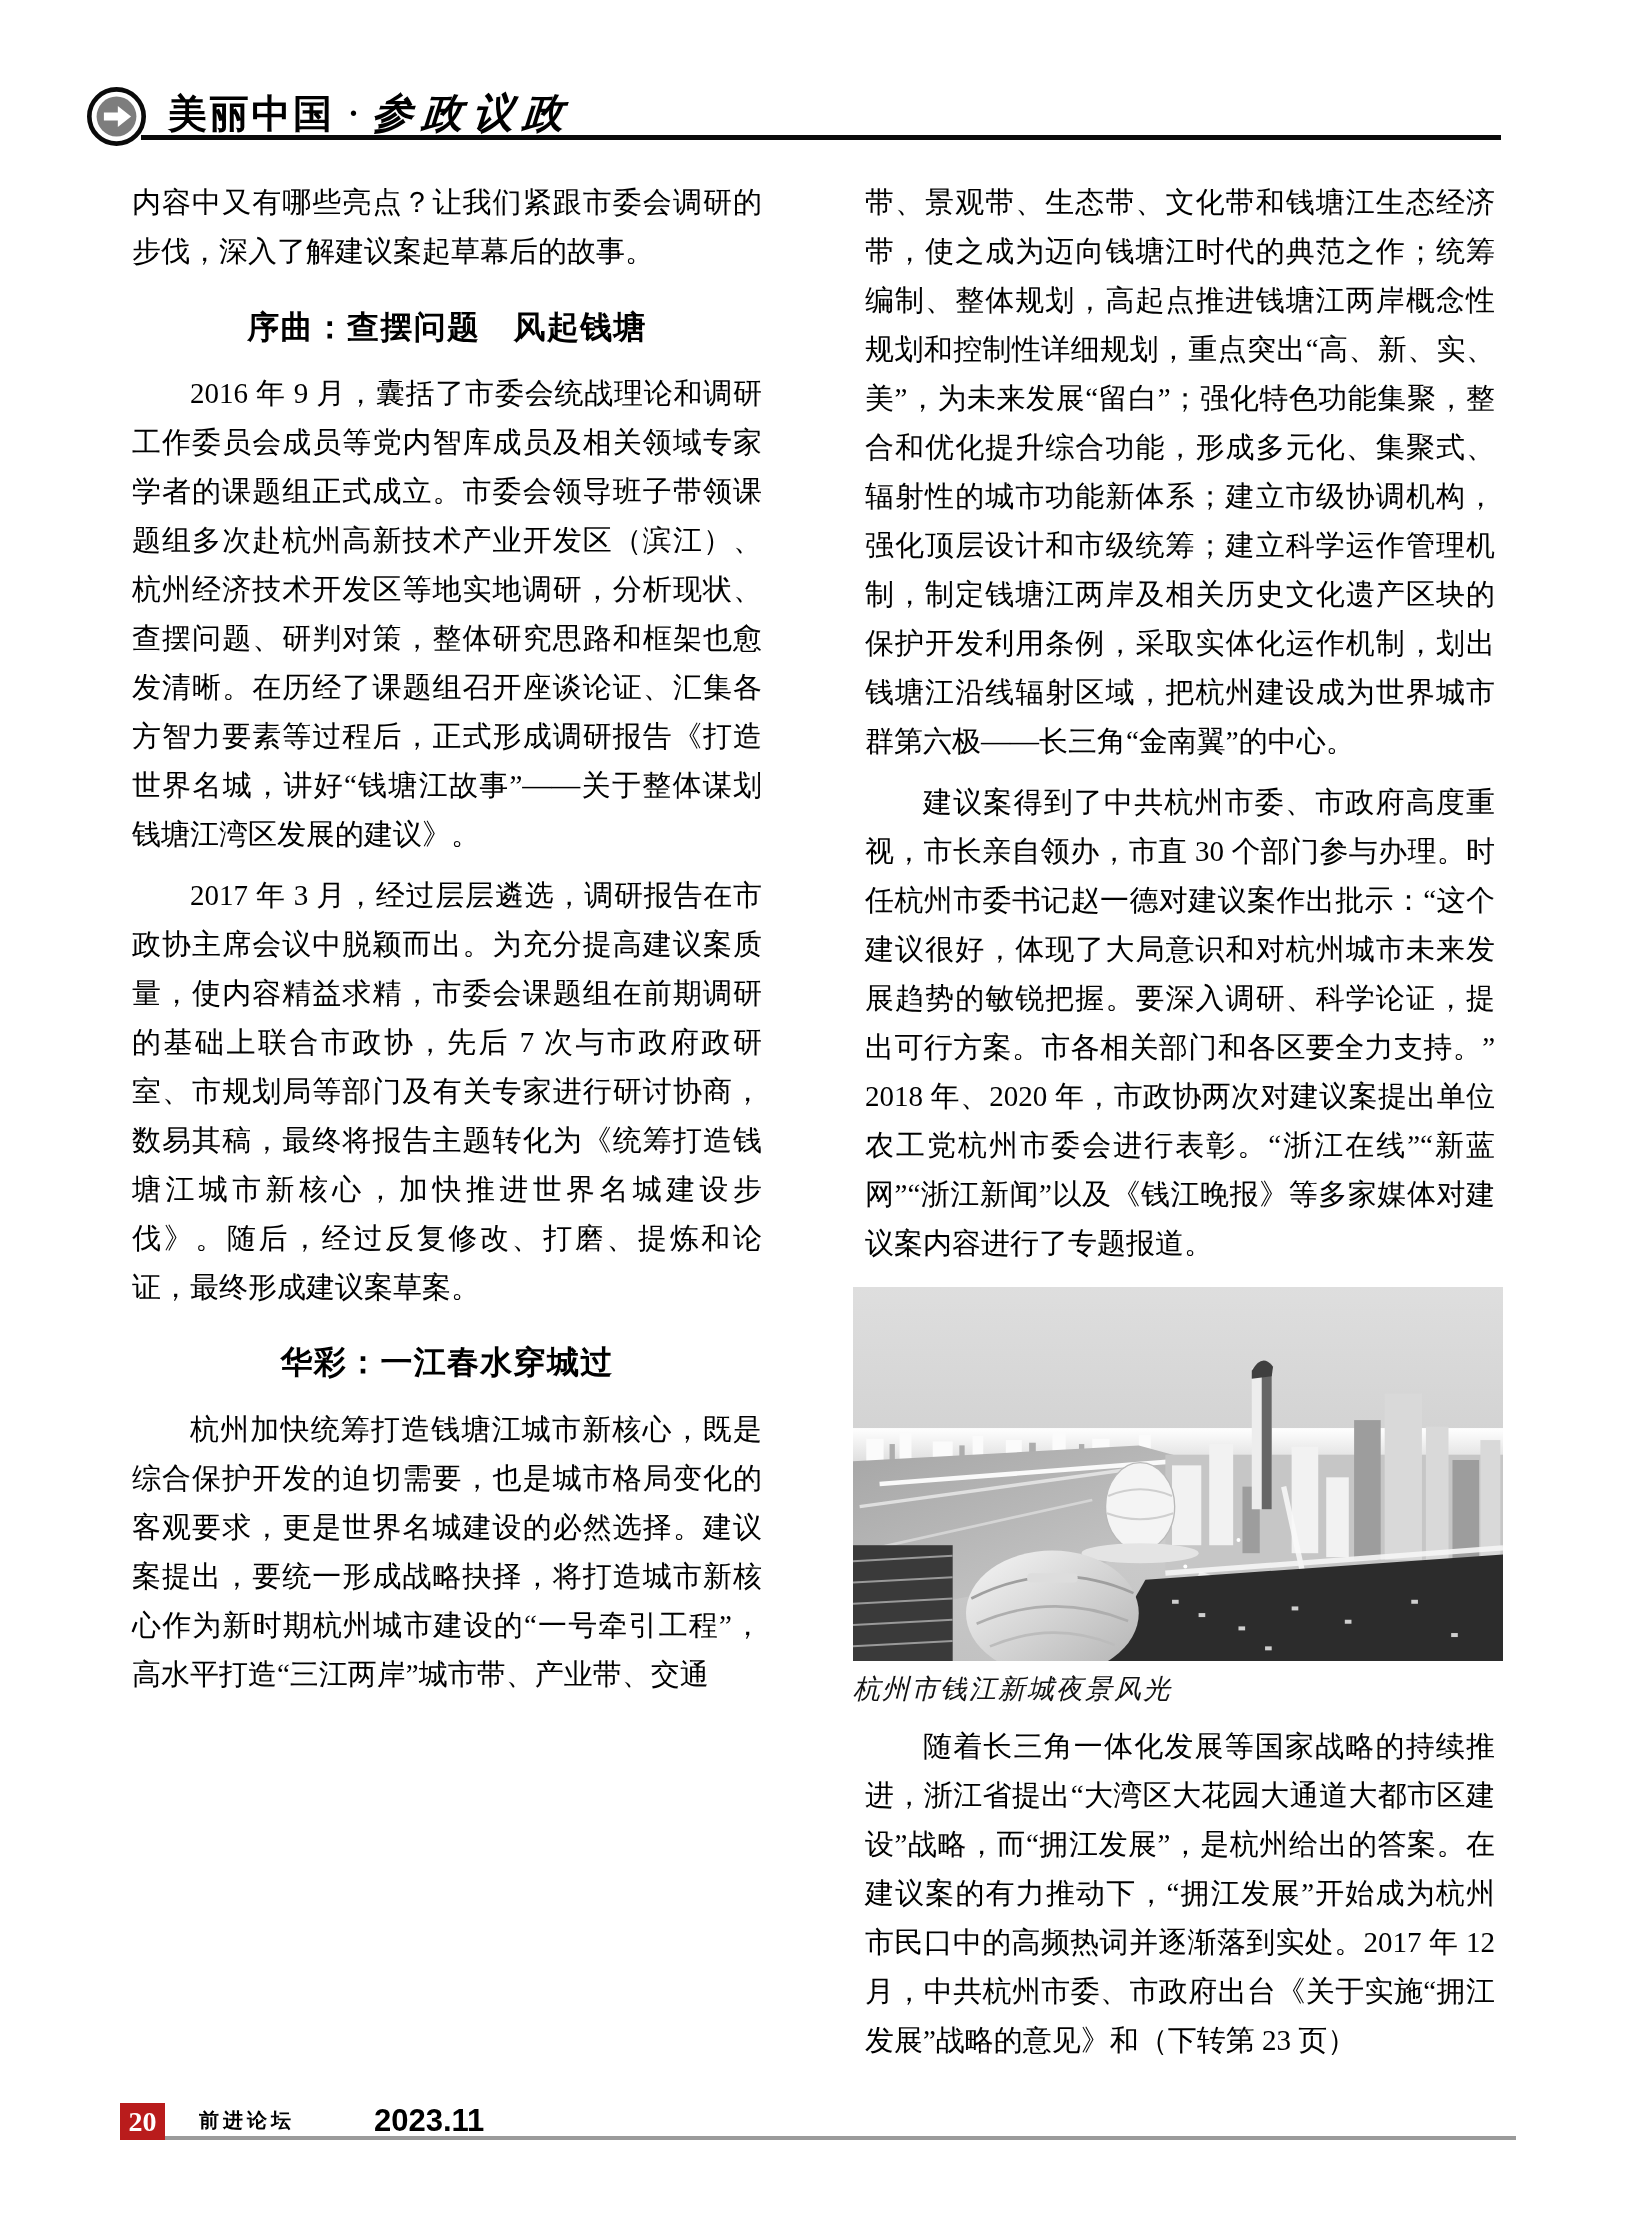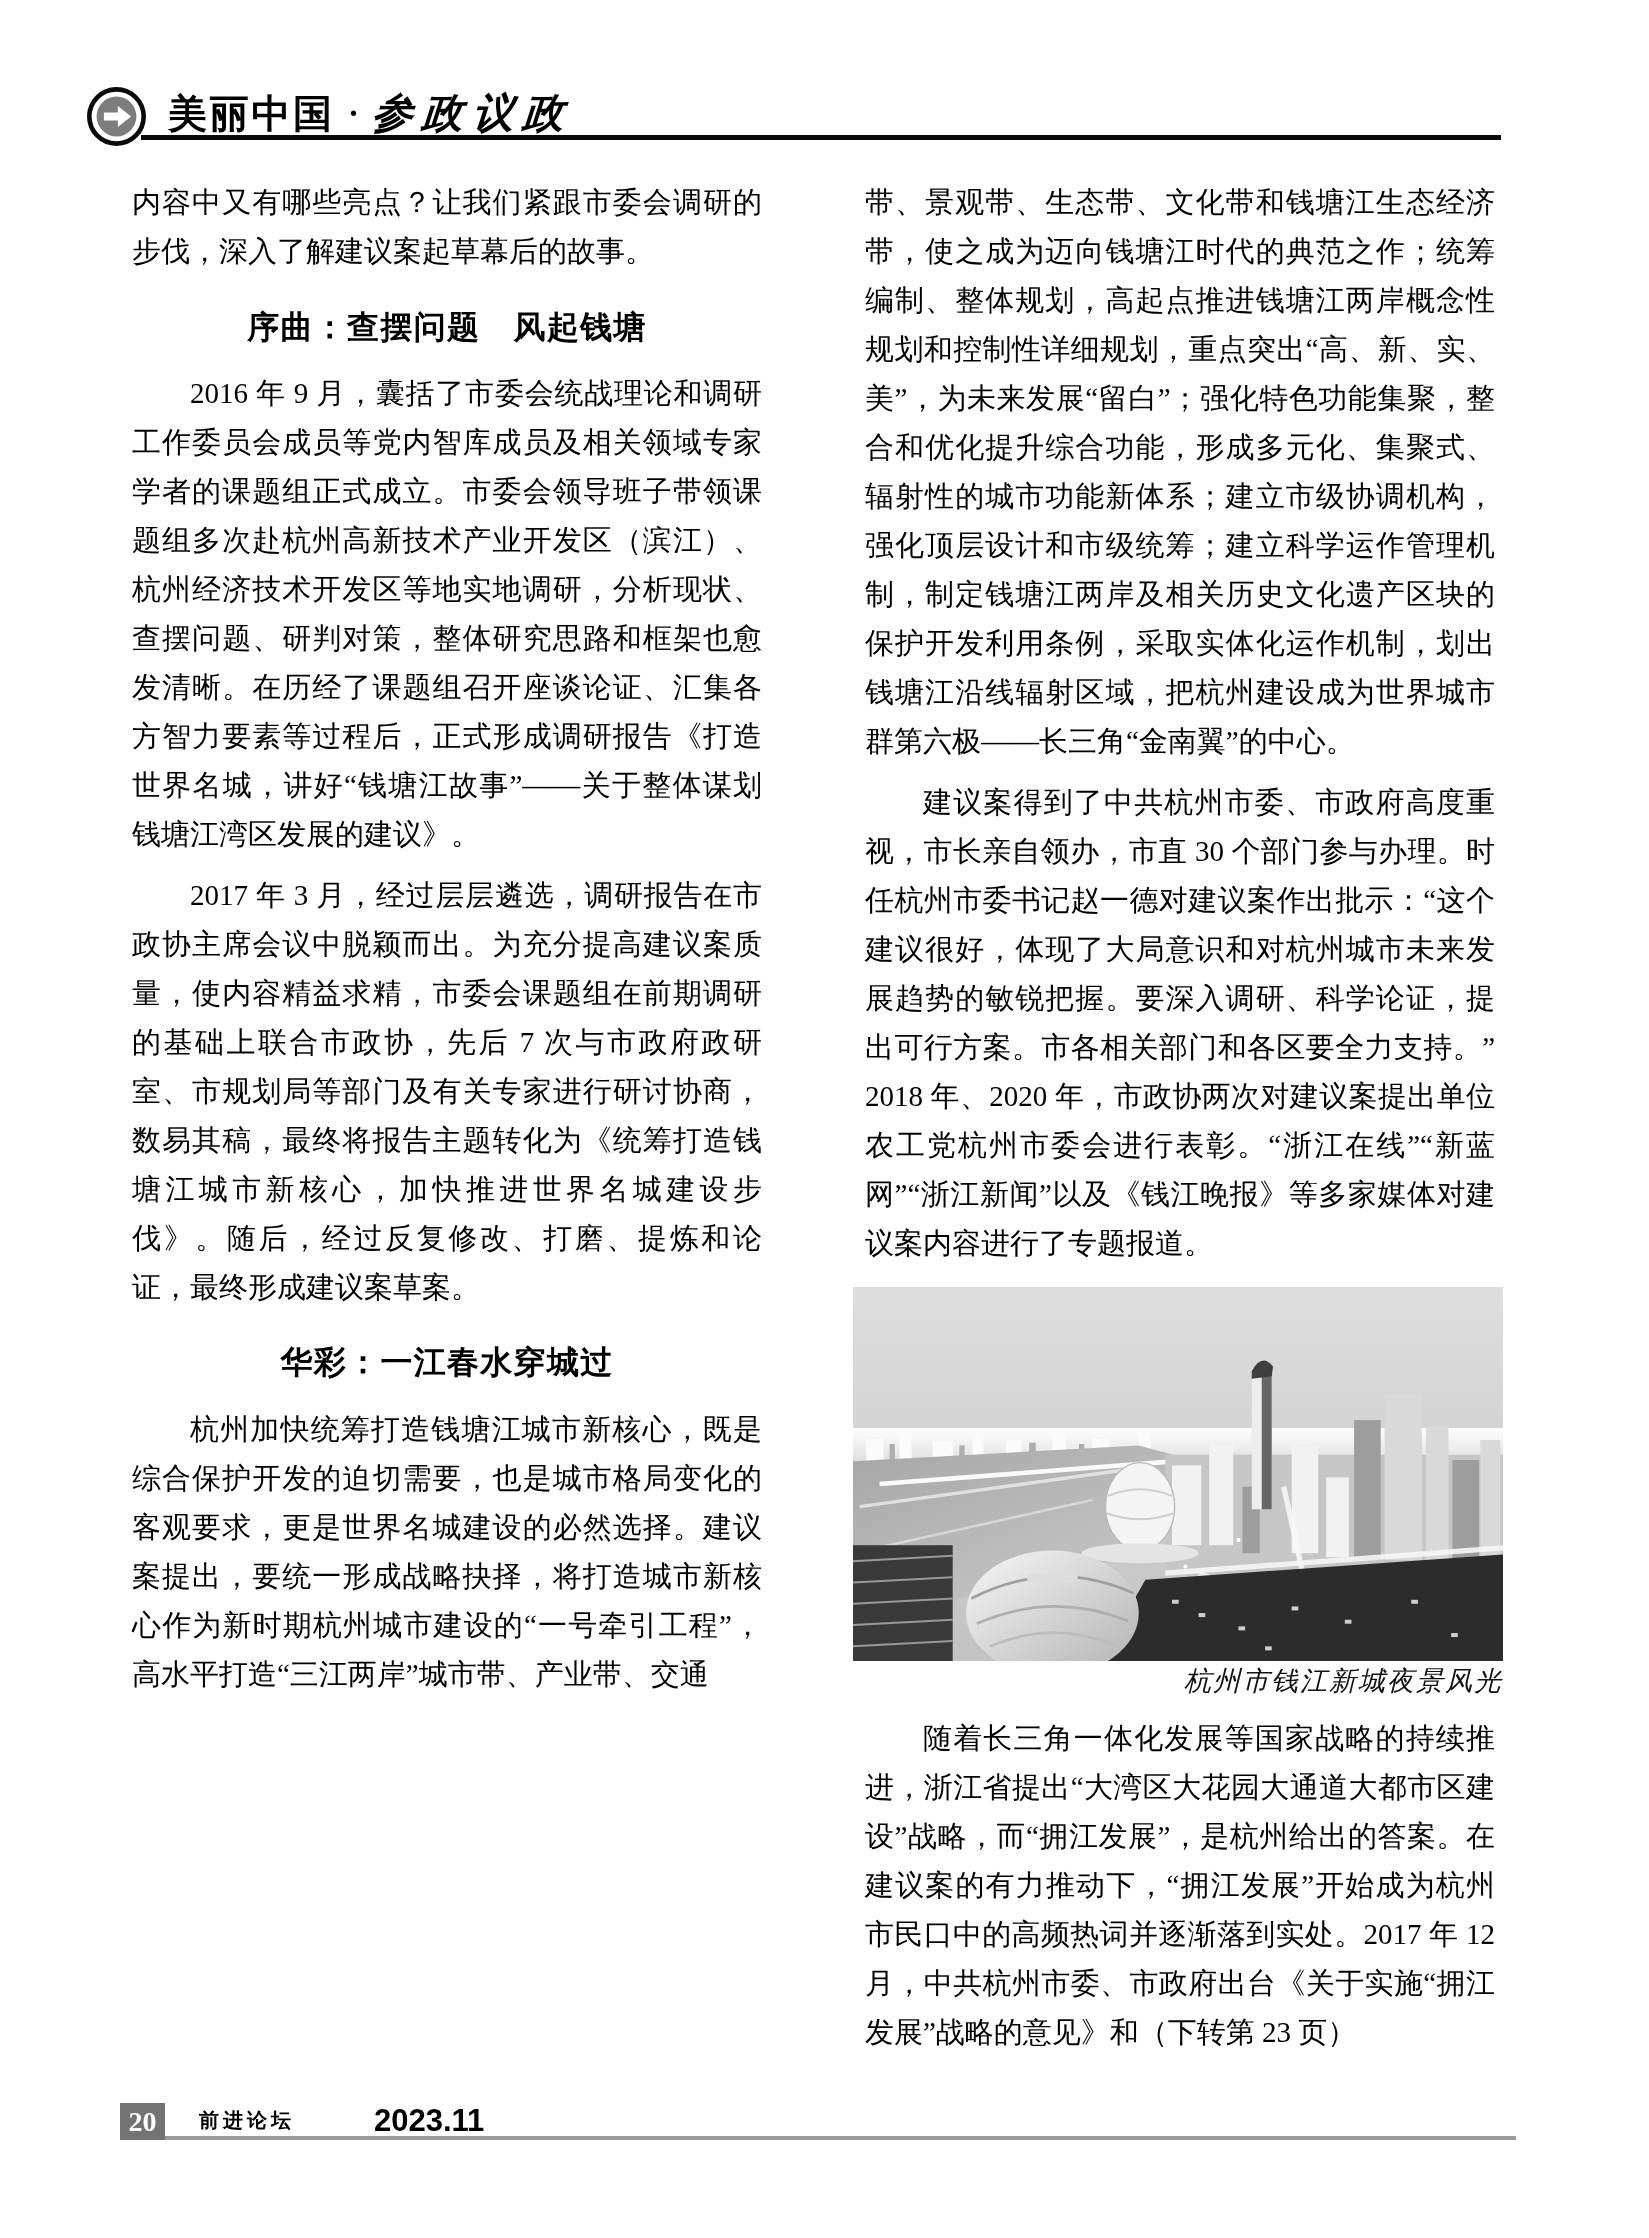--- a/index.html
+++ b/index.html
@@ -26,27 +26,27 @@
   .col p.noindent{text-indent:0;}
   .col h2{
     font-family:"Liberation Sans","DejaVu Sans",sans-serif;
     font-size:32px;line-height:49px;font-weight:700;
     text-align:center;margin:26.6px 0 17.3px 0;letter-spacing:1.3px;
   }
   
   figure{margin:18.6px 0 0 0;width:650px;}
   .photo{display:block;width:650px;height:374px;}
   figcaption{
-    text-align:right;font-size:27px;line-height:41px;margin-top:0;
+    text-align:left;font-size:27px;line-height:41px;margin-top:8px;
     font-style:italic;letter-spacing:2px;color:#111;
   }
   .rc-after{margin-top:22.6px;}
   
   .ftr-box{
-    position:absolute;left:120px;top:2103px;width:45px;height:37px;background:#737373;
+    position:absolute;left:120px;top:2103px;width:45px;height:37px;background:#b91c1c;
     color:#fff;font-size:28px;font-weight:700;display:flex;align-items:center;justify-content:center;
     font-family:"Liberation Serif","DejaVu Serif",serif;
   }
   .ftr-journal{
     position:absolute;left:199px;top:2101px;font-size:20px;line-height:39px;font-weight:700;
     letter-spacing:4px;font-family:"Liberation Serif","DejaVu Serif",serif;
   }
   .ftr-issue{
     position:absolute;left:374px;top:2101px;font-size:31px;line-height:39px;font-weight:700;
     font-family:"Liberation Sans","DejaVu Sans",sans-serif;

